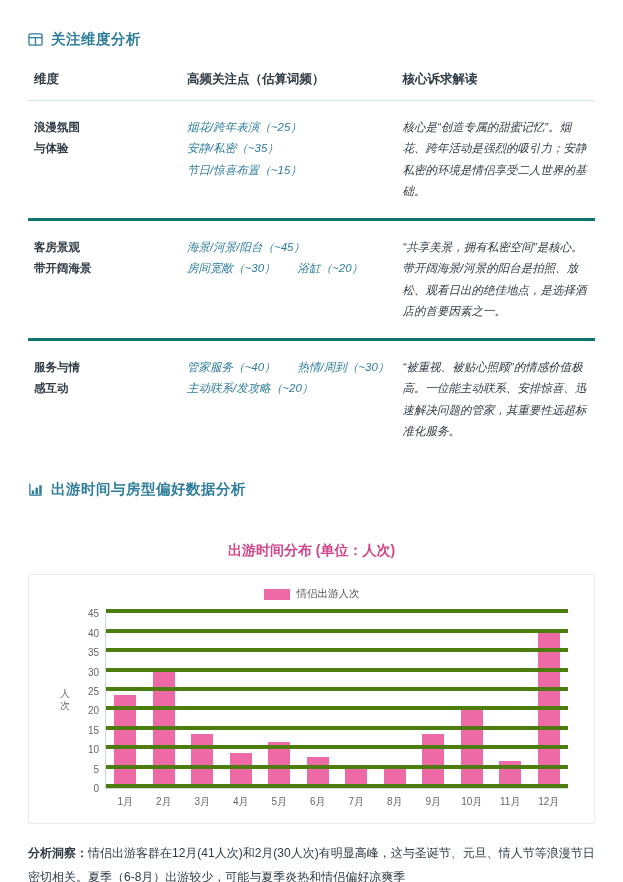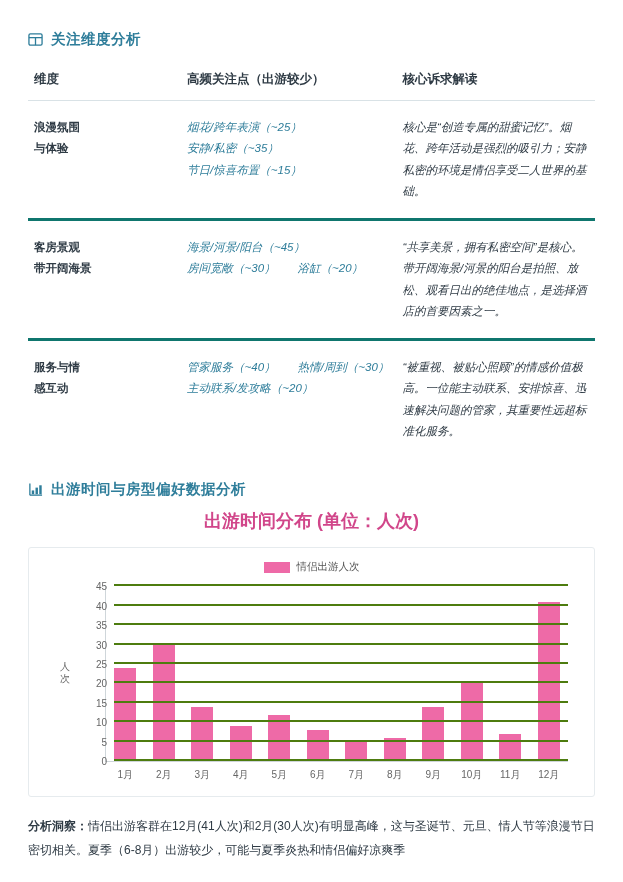--- a/index.html
+++ b/index.html
@@ -84,22 +84,22 @@
     color: #2f3b45;
     font-style: italic;
     line-height: 1.95;
   }
 
   
   .chart-title {
     text-align: center;
     color: #d1468a;
     font-weight: bold;
-    font-size: 18px;
-    margin-top: 10px;
+    font-size: 14px;
+    margin-top: 43px;
   }
   .chart-card {
     margin-top: 14px;
     border: 1px solid #e6ebee;
     border-radius: 3px;
     background: #fff;
     height: 250px;
     position: relative;
     box-sizing: border-box;
   }
@@ -125,22 +125,22 @@
     position: absolute;
     left: 76px;
     right: 26px;
     top: 38px;
     bottom: 34px;
     border-left: 1px solid #cfd6da;
     border-bottom: 1px solid #cfd6da;
   }
   .gridline {
     position: absolute;
-    left: 8px; right: 0;
-    border-top: 2px solid #4d7c0f;
+    left: 0; right: 0;
+    border-top: 4px solid #4d7c0f;
   }
   .ytick {
     position: absolute;
     right: 100%;
     margin-right: 7px;
     transform: translateY(-50%);
     font-size: 10px;
     color: #666;
     white-space: nowrap;
   }
@@ -212,21 +212,21 @@
 
   <table class="dim-table">
     <colgroup>
         <col class="c1">
         <col class="c2">
         <col class="c3">
       </colgroup>
     <thead>
       <tr>
         <th>维度</th>
-        <th>高频关注点（出游较少）</th>
+        <th>高频关注点（估算词频）</th>
         <th>核心诉求解读</th>
       </tr>
     </thead>
     <tbody>
       <tr>
         <td class="dim-name">浪漫氛围
 与体验</td>
         <td class="kw-cell">
           <div class="kw-line">烟花/跨年表演（~25）</div>
           <div class="kw-line">安静/私密（~35）</div>

